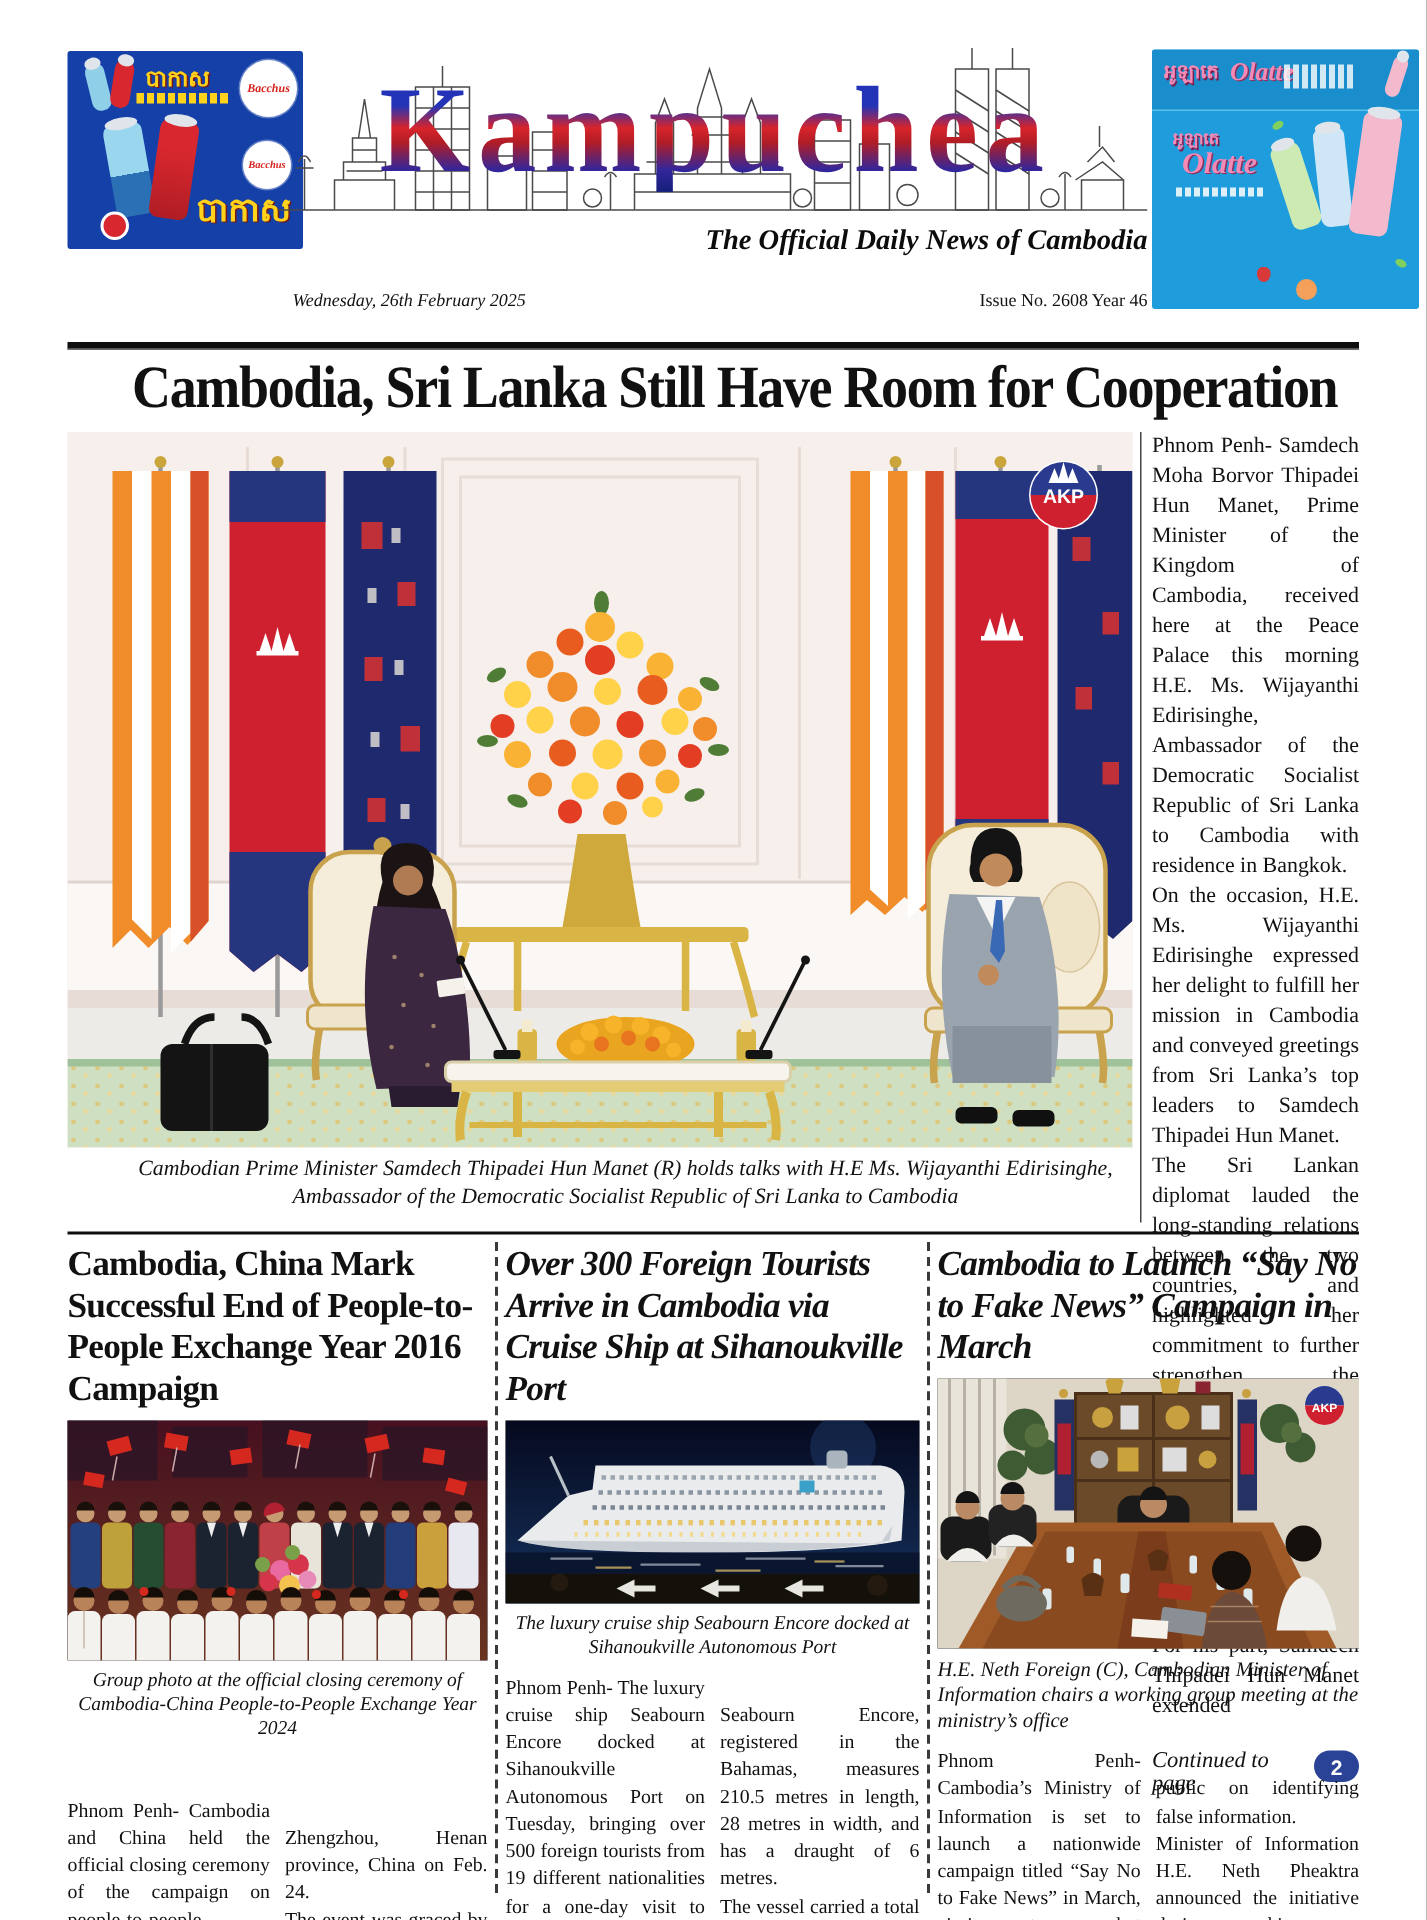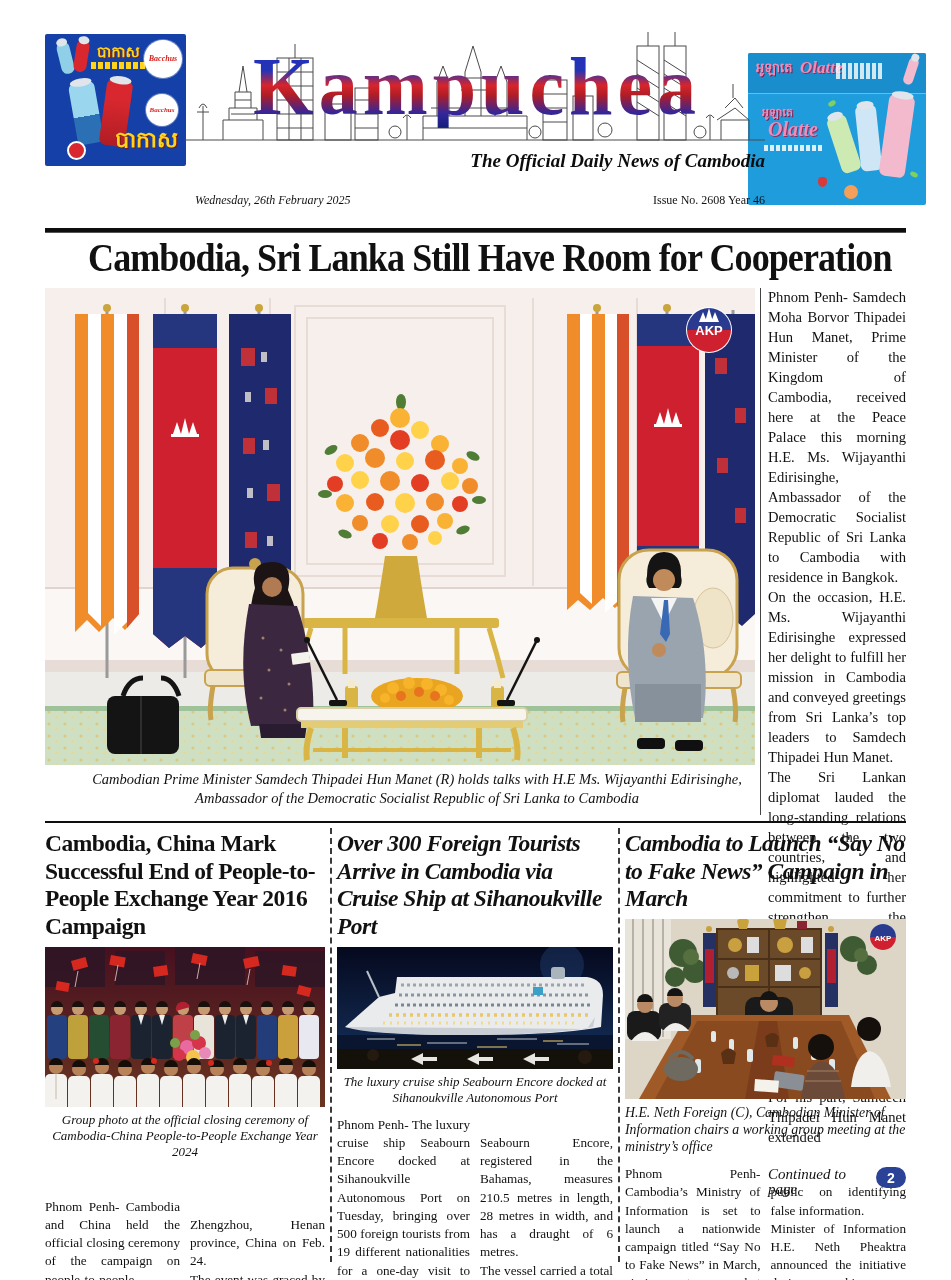--- a/index.html
+++ b/index.html
@@ -1,21 +1,21 @@
 <!DOCTYPE html>
 <html><head>
 <meta charset="utf-8">
 <style>
   html,body{margin:0;padding:0;background:#888;}
   .page{position:relative;width:951px;height:1280px;background:#fff;margin:0 auto;
         font-family:"Liberation Serif",serif;color:#111;overflow:hidden;}
   
   .ad{position:absolute;overflow:hidden;border-radius:2px;}
-  .ad-left{left:45px;top:34px;width:141px;height:132px;background:#1440a8;}
-  .ad-right{left:748px;top:33px;width:178px;height:152px;background:#1e9cdb;margin-top:20px;}
+  .ad-left{left:45px;top:34px;width:157px;height:132px;background:#1440a8;}
+  .ad-right{left:768px;top:33px;width:178px;height:173px;background:#1e9cdb;}
   .bacchus-circle{position:absolute;background:#fff;border-radius:50%;display:flex;align-items:center;justify-content:center;
      color:#d6231f;font:700 italic 8px/1 "Liberation Serif",serif;box-shadow:0 0 0 2px #fff,0 0 0 3px rgba(255,255,255,.35);}
   .khmer-y{position:absolute;color:#ffd21c;font-weight:700;text-shadow:1px 1px 0 #7a1a12;}
   .can{position:absolute;border-radius:6px;}
   .can:before{content:"";position:absolute;left:8%;top:-4px;width:84%;height:8px;border-radius:50%;background:#dfe5ea;}
   .olatte-script{color:#f48ab5;font:700 italic 20px/1 "Liberation Serif",serif;text-shadow:1px 1px 0 #8c3060;}
   .masthead{position:absolute;left:185px;top:20px;width:580px;height:160px;}
   .mast-title{position:absolute;left:68px;top:28px;font:700 78px/1 "Liberation Serif",serif;letter-spacing:5px;
      background:linear-gradient(180deg,#2230b8 0%,#2434b6 30%,#d8242b 48%,#b01d26 60%,#33269b 82%,#141f7a 100%);
      -webkit-background-clip:text;background-clip:text;color:transparent;transform:scaleY(1.05);}

